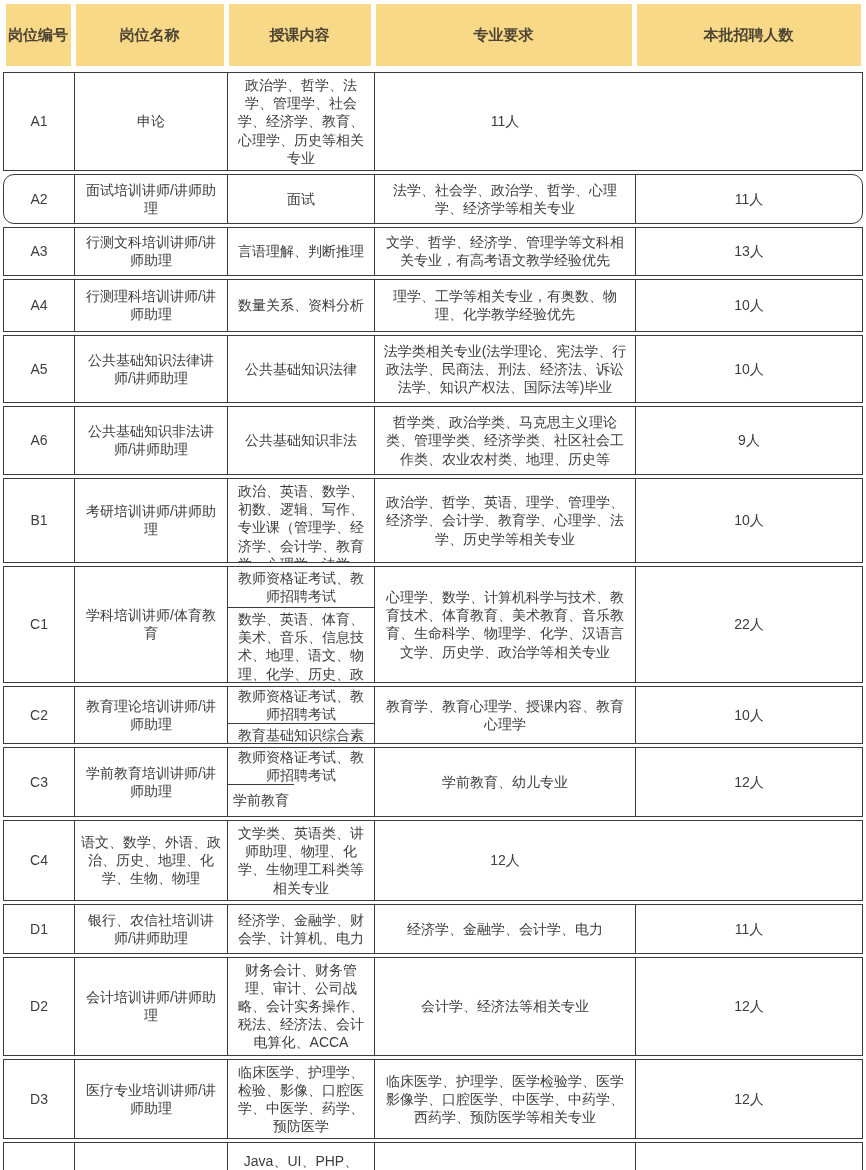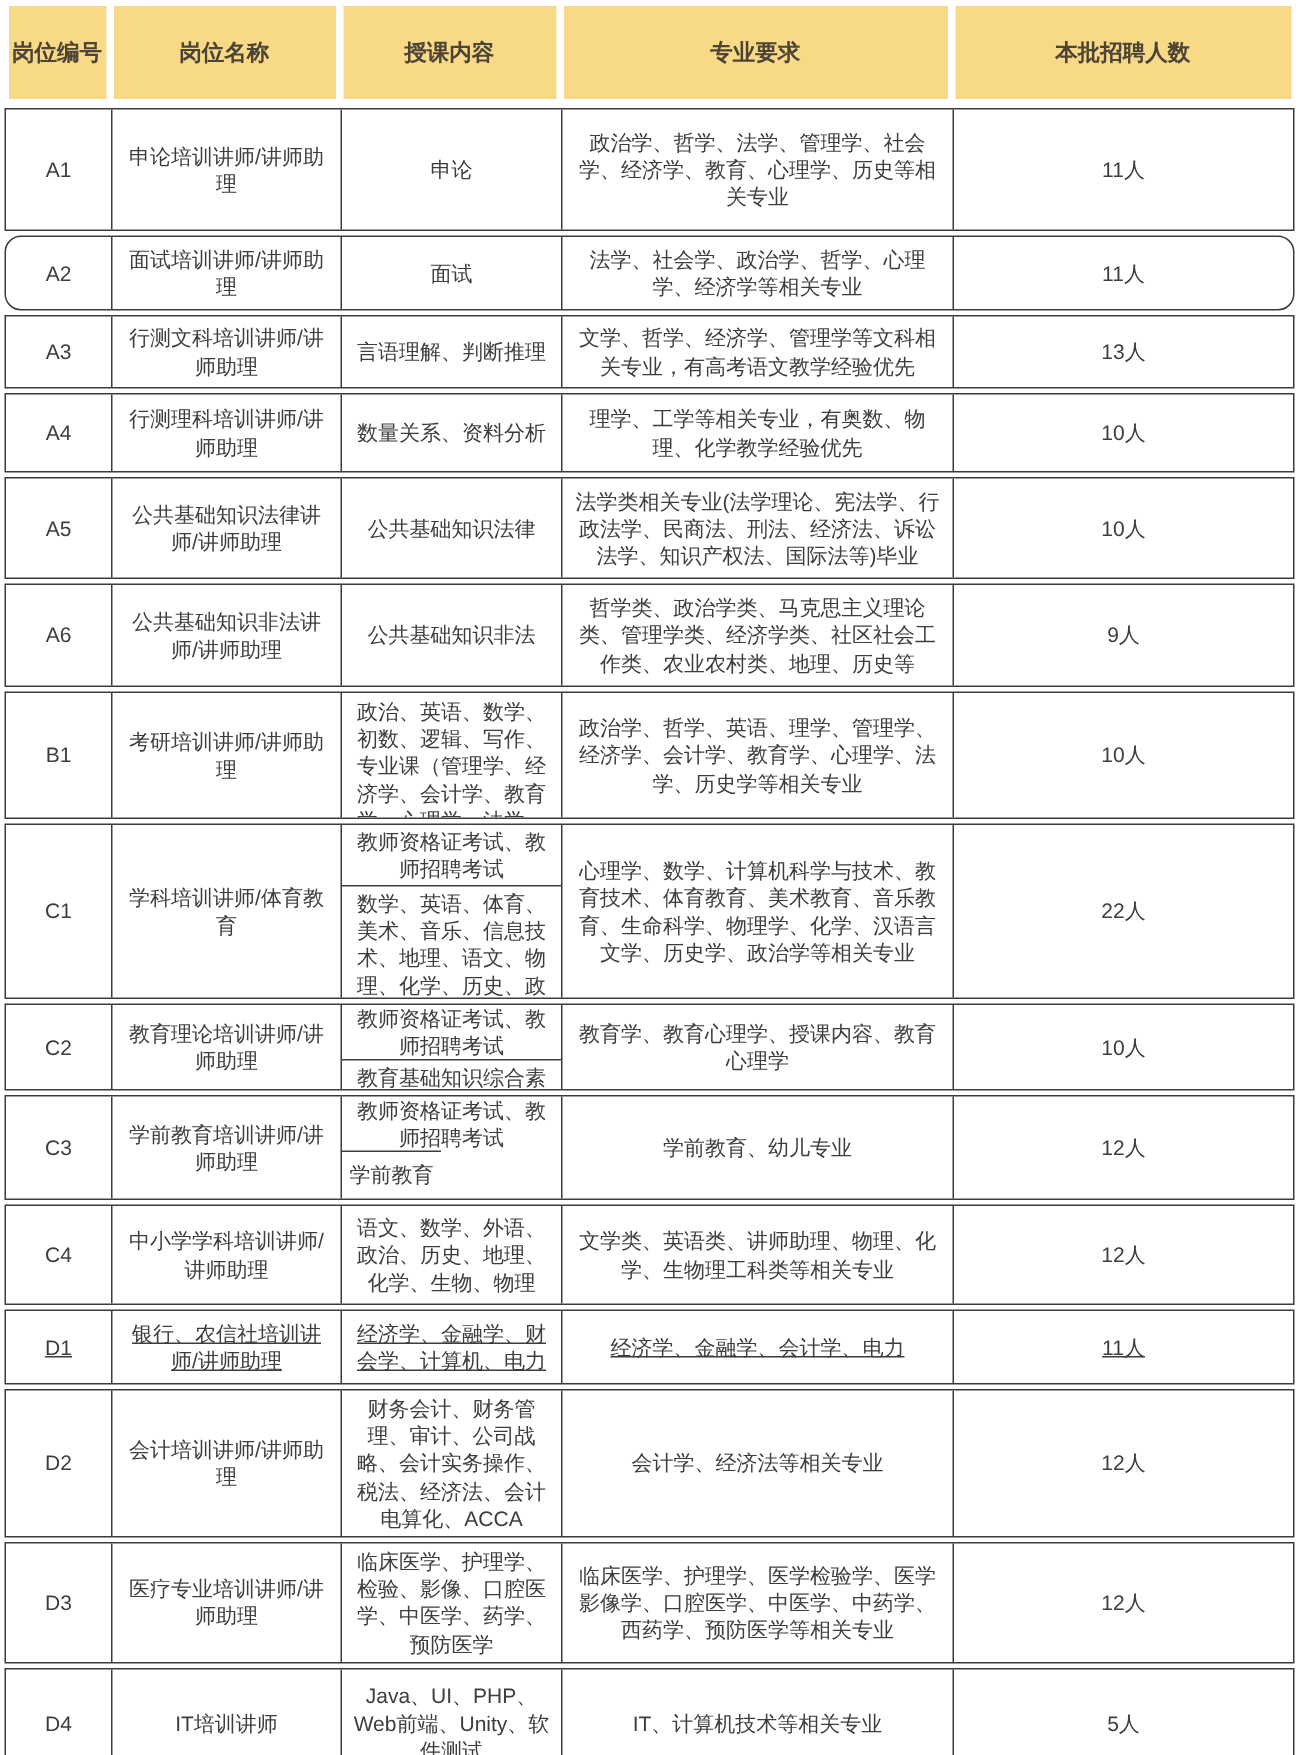--- a/index.html
+++ b/index.html
@@ -40,21 +40,21 @@
   }
   .sub + .sub{border-top:1.5px solid var(--border,#3c3c3c);}
   
   .row-a1{min-height:82px;}  .row-a2{min-height:50px;border-radius:11px;}
   .row-a3{min-height:49px;}  .row-a4{min-height:53px;}
   .row-a5{min-height:68px;}  .row-a6{min-height:69px;}
   .row-b1{min-height:85px;height:85px;}
   .row-c1{min-height:117px;height:117px;}
   .row-c2{min-height:58px;height:58px;}
   .row-c3{min-height:70px;}  .row-c4{min-height:67px;}
-  .row-d1{min-height:50px;text-decoration:underline;}  .row-d2{min-height:93px;}
+  .row-d1{min-height:50px;}  .row-d2{min-height:93px;}
   .row-d3{min-height:72px;}  .row-d4{min-height:74px;}
   
   .row-c1 .sub-0{flex:0 0 40px;}
   .row-c2 .sub-0{flex:0 0 36px;}
   .row-c3 .sub-0{flex:0 0 36px;}
   .row-c1 .sub-1, .row-c2 .sub-1{align-items:flex-start;}
   .row-b1 .cell-teaching{align-items:flex-start;}
 </style>
 </head>
 <body>
@@ -63,21 +63,20 @@
   <div class="grid header-row" id="header-row">
       <div class="hcell">岗位编号</div>
       <div class="hcell">岗位名称</div>
       <div class="hcell">授课内容</div>
       <div class="hcell">专业要求</div>
       <div class="hcell">本批招聘人数</div>
     </div>
 
 <div class="grid row row-a1">
       <div class="cell cell-id">A1</div>
-      <div class="cell cell-name">申论培训讲师/讲师助理</div>
       <div class="cell cell-teaching">申论</div>
       <div class="cell cell-req">政治学、哲学、法学、管理学、社会学、经济学、教育、心理学、历史等相关专业</div>
       <div class="cell cell-count">11人</div>
     </div>
     <div class="grid row row-a2">
       <div class="cell cell-id">A2</div>
       <div class="cell cell-name">面试培训讲师/讲师助理</div>
       <div class="cell cell-teaching">面试</div>
       <div class="cell cell-req">法学、社会学、政治学、哲学、心理学、经济学等相关专业</div>
       <div class="cell cell-count">11人</div>
@@ -142,21 +141,20 @@
       <div class="cell cell-name">学前教育培训讲师/讲师助理</div>
       <div class="cell cell-teaching cell-stack">
         <div class="sub sub-0">教师资格证考试、教师招聘考试</div>
         <div class="sub sub-1">学前教育</div>
       </div>
       <div class="cell cell-req">学前教育、幼儿专业</div>
       <div class="cell cell-count">12人</div>
     </div>
     <div class="grid row row-c4">
       <div class="cell cell-id">C4</div>
-      <div class="cell cell-name">中小学学科培训讲师/讲师助理</div>
       <div class="cell cell-teaching">语文、数学、外语、政治、历史、地理、化学、生物、物理</div>
       <div class="cell cell-req">文学类、英语类、讲师助理、物理、化学、生物理工科类等相关专业</div>
       <div class="cell cell-count">12人</div>
     </div>
     <div class="grid row row-d1">
       <div class="cell cell-id">D1</div>
       <div class="cell cell-name">银行、农信社培训讲师/讲师助理</div>
       <div class="cell cell-teaching">经济学、金融学、财会学、计算机、电力</div>
       <div class="cell cell-req">经济学、金融学、会计学、电力</div>
       <div class="cell cell-count">11人</div>

